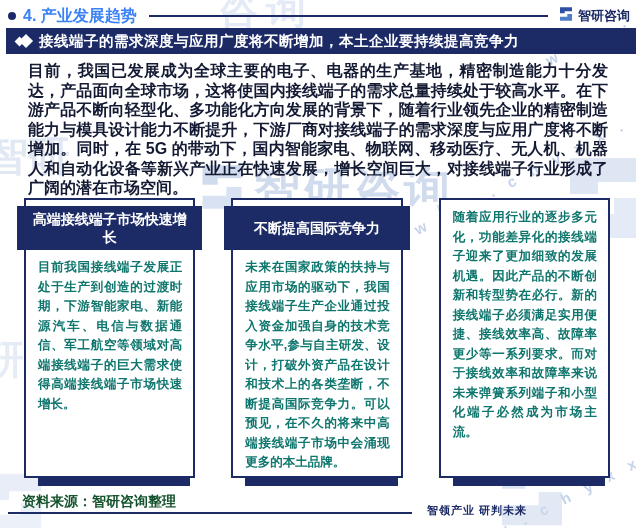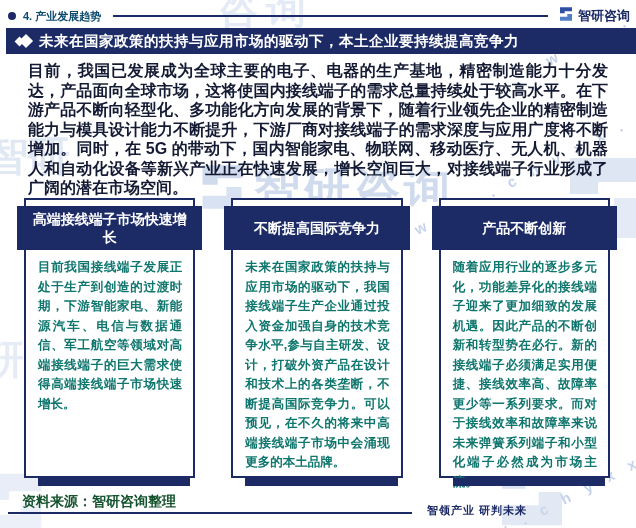--- a/index.html
+++ b/index.html
@@ -24,21 +24,21 @@
   .wm-url-top { left:540px; top:26px; }
   .wm-url-bottom { left:430px; top:478px; }
   .wm-frag-left { left:-14px; top:128px; font-size:42px; color:#c3d2ea; opacity:.5; }
   .wm-frag-left2 { left:-16px; top:332px; font-size:40px; color:#c9d6ec; opacity:.45; }
   .wm-frag-top { left:218px; top:-18px; font-size:40px; color:#cdd9ee; opacity:.5; letter-spacing:8px;}
 
   
   .top-header { position:absolute; z-index:2; top:5px; left:8px; right:6px;
     height:22px; display:flex; align-items:center; }
   .hdr-dot { width:8px; height:8px; border-radius:50%; background:#1c2b66; flex:0 0 auto; }
-  .hdr-label { color:#0c4a6e; font-size:11px; margin-left:7px; white-space:nowrap; }
+  .hdr-label { color:#3b82f6; font-size:16px; margin-left:7px; white-space:nowrap; }
   .hdr-line { flex:1 1 auto; height:2px; background:#1c2b66; margin:0 10px 0 12px; }
   .brand { display:flex; align-items:center; gap:4px; }
   .brand-name { color:#1c2b66; font-size:13px; white-space:nowrap; }
 
   
   .title-bar { position:absolute; z-index:2; top:28px; left:6px; right:0;
     height:26px; background:#1c2b66; display:flex; align-items:center; padding-left:10px; }
   .diamonds { display:flex; align-items:center; margin-right:8px; }
   .d-sm { width:7px; height:7px; background:#ffffff; transform:rotate(45deg); }
   .d-lg { width:10px; height:10px; background:#ffffff; transform:rotate(45deg); margin-left:-2px; }
@@ -125,38 +125,37 @@
       </span>
       <span class="brand-name">智研咨询</span>
     </span>
   </div>
 
   <div class="title-bar">
     <span class="diamonds">
       <span class="d-sm"></span>
         <span class="d-lg"></span>
     </span>
-    <span class="title-text">未来在国家政策的扶持与应用市场的驱动下，本土企业要持续提高竞争力</span>
+    <span class="title-text">接线端子的需求深度与应用广度将不断增加，本土企业要持续提高竞争力</span>
   </div>
 
   <div class="intro">目前，我国已发展成为全球主要的电子、电器的生产基地，精密制造能力十分发达，产品面向全球市场，这将使国内接线端子的需求总量持续处于较高水平。在下游产品不断向轻型化、多功能化方向发展的背景下，随着行业领先企业的精密制造能力与模具设计能力不断提升，下游厂商对接线端子的需求深度与应用广度将不断增加。同时，在 5G 的带动下，国内智能家电、物联网、移动医疗、无人机、机器人和自动化设备等新兴产业正在快速发展，增长空间巨大，对接线端子行业形成了广阔的潜在市场空间。</div>
 
   <div class="cards">
     <div class="card">
       <div class="card-ribbon">高端接线端子市场快速增长</div>
       <div class="card-body">目前我国接线端子发展正处于生产到创造的过渡时期，下游智能家电、新能源汽车、电信与数据通信、军工航空等领域对高端接线端子的巨大需求使得高端接线端子市场快速增长。</div>
       <div class="card-shadow"></div>
     </div>
     <div class="card">
       <div class="card-ribbon">不断提高国际竞争力</div>
       <div class="card-body">未来在国家政策的扶持与应用市场的驱动下，我国接线端子生产企业通过投入资金加强自身的技术竞争水平,参与自主研发、设计，打破外资产品在设计和技术上的各类垄断，不断提高国际竞争力。可以预见，在不久的将来中高端接线端子市场中会涌现更多的本土品牌。</div>
       <div class="card-shadow"></div>
     </div>
     <div class="card">
-      <div class="card-ribbon">产品不断创新</div>
       <div class="card-body">随着应用行业的逐步多元化，功能差异化的接线端子迎来了更加细致的发展机遇。因此产品的不断创新和转型势在必行。新的接线端子必须满足实用便捷、接线效率高、故障率更少等一系列要求。而对于接线效率和故障率来说未来弹簧系列端子和小型化端子必然成为市场主流。</div>
       <div class="card-shadow"></div>
     </div>
   </div>
 
   <div class="footer-source">资料来源：智研咨询整理</div>
   <div class="footer-line"></div>
   <div class="footer-slogan">智领产业 研判未来</div>
 
 </div>

